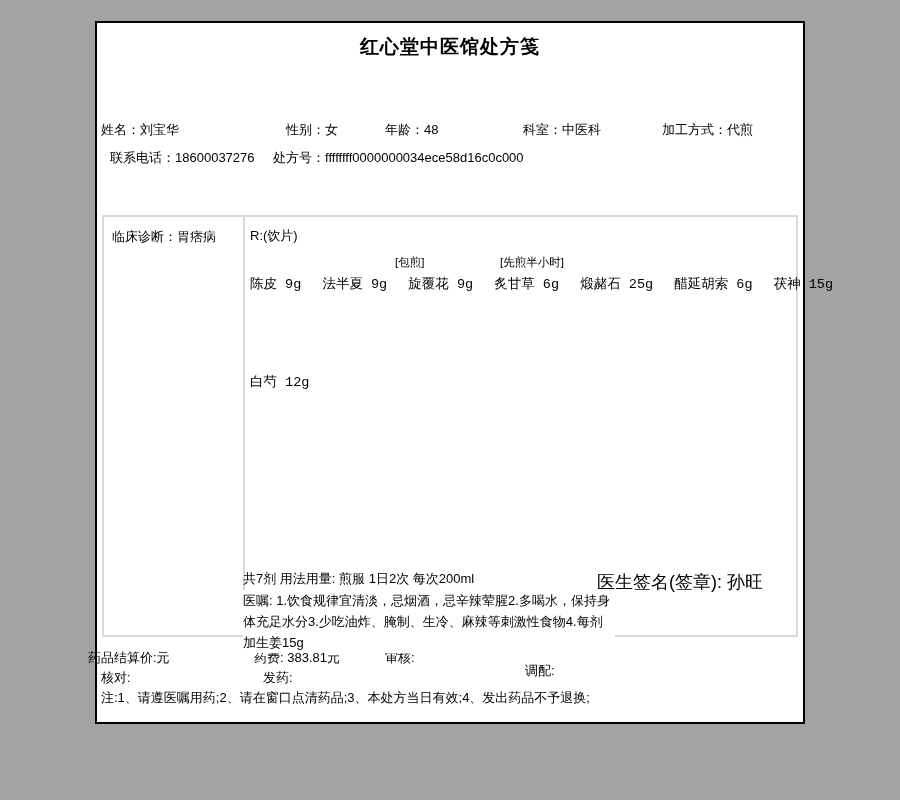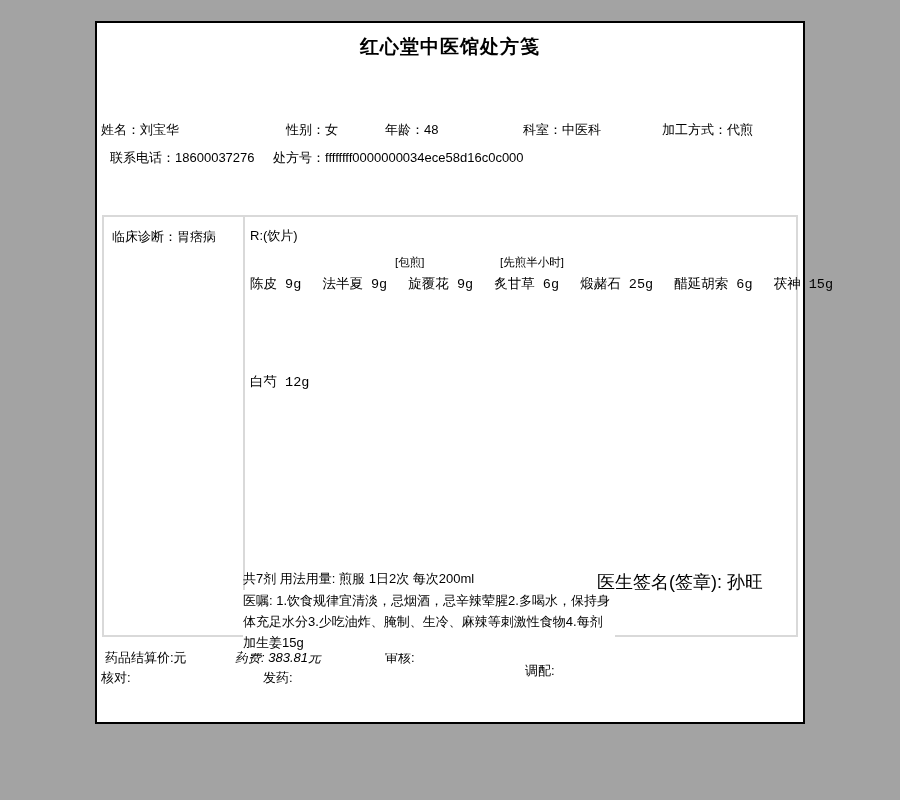--- a/index.html
+++ b/index.html
@@ -60,22 +60,22 @@
 
   .usage { position: absolute; left: 243px; top: 570px; font-size: 13px; white-space: nowrap; text-align: right; }
   .doctor-sign { position: absolute; left: 597px; top: 570px; font-size: 18px; white-space: nowrap; }
 
   .instructions {
     position: absolute; left: 243px; top: 590px; width: 372px;
     font-size: 13px; line-height: 21px; background: #ffffff; z-index: 2;
   }
 
   .foot { position: absolute; font-size: 13px; white-space: nowrap; }
-  .f-settle { left: 105px; top: 649px; text-align: center; }
-  .f-fee    { left: 235px; top: 649px; font-style: italic; }
+  .f-settle { left: 88px; top: 649px; text-align: center; }
+  .f-fee    { left: 254px; top: 649px; }
   .f-review { left: 385px; top: 649px; }
   .f-tiaopei{ left: 525px; top: 649px; margin-top: 13px; }
   .f-check  { left: 101px; top: 669px; }
   .f-fayao  { left: 263px; top: 669px; }
   .f-note   { left: 101px; top: 689px; }
 </style>
 </head>
 <body>
 
 <div id="page">
@@ -122,14 +122,15 @@
   <span class="doctor-sign">医生签名(签章): 孙旺</span>
 
   <div class="instructions">医嘱: 1.饮食规律宜清淡，忌烟酒，忌辛辣荤腥2.多喝水，保持身体充足水分3.少吃油炸、腌制、生冷、麻辣等刺激性食物4.每剂加生姜15g</div>
 
   <span class="foot f-settle">药品结算价:元</span>
   <span class="foot f-fee">药费: 383.81元</span>
   <span class="foot f-review">审核:</span>
   <span class="foot f-tiaopei">调配:</span>
   <span class="foot f-check">核对:</span>
   <span class="foot f-fayao">发药:</span>
+  <span class="foot f-note">注:1、请遵医嘱用药;2、请在窗口点清药品;3、本处方当日有效;4、发出药品不予退换;</span>
 
 </div>
 
 </body></html>

